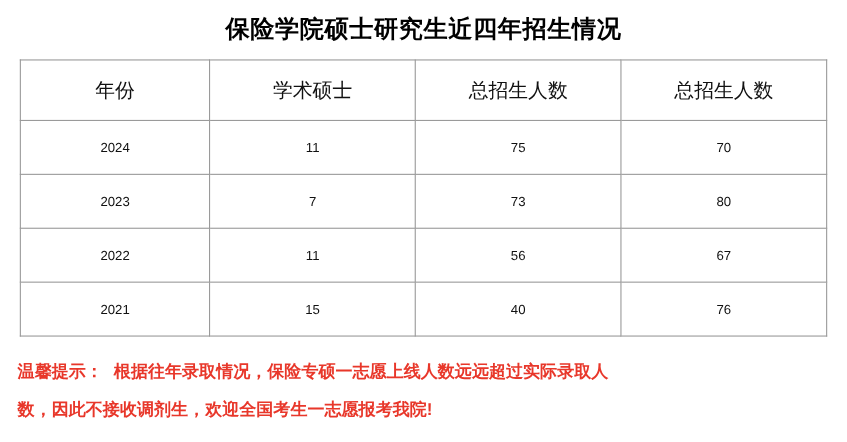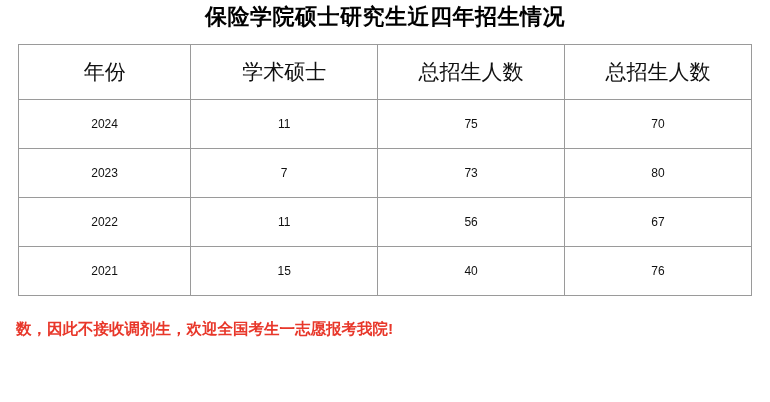--- a/index.html
+++ b/index.html
@@ -18,21 +18,21 @@
     width: 770px;
     height: 402px;
     position: relative;
     box-sizing: border-box;
   }
   .title {
     text-align: center;
     font-size: 22px;
     font-weight: bold;
     color: #000000;
-    padding-top: 2px;
+    padding-top: 12px;
     padding-bottom: 12px;
     letter-spacing: 0.5px;
   }
   .table-wrap {
     padding: 0 18px;
     box-sizing: border-box;
   }
   table.grid {
     width: 734px;
     border-collapse: collapse;
@@ -42,21 +42,21 @@
   table.grid td {
     border: 1px solid #9a9a9a;
     text-align: center;
     font-size: 12px;
     font-weight: normal;
     color: #111111;
     height: 46px;
     vertical-align: middle;
   }
   table.grid th {
-    font-size: 21px;
+    font-size: 18px;
     height: 52px;
   }
   table.grid col.c0 { width: 23.5%; }
   table.grid col.c1 { width: 25.5%; }
   table.grid col.c2 { width: 25.5%; }
   table.grid col.c3 { width: 25.5%; }
 
   .note {
     padding: 16px 16px 0 16px;
     box-sizing: border-box;
@@ -118,16 +118,19 @@
           <td>2021</td>
           <td>15</td>
           <td>40</td>
           <td>76</td>
         </tr>
       </tbody>
     </table>
   </div>
 
   <div class="note">
+    <div class="note-line">
+      <span class="note-lead">温馨提示：</span><span>根据往年录取情况，保险专硕一志愿上线人数远远超过实际录取人</span>
+    </div>
     <div class="note-line">数，因此不接收调剂生，欢迎全国考生一志愿报考我院!</div>
   </div>
 
 </div>
 
 </body></html>

